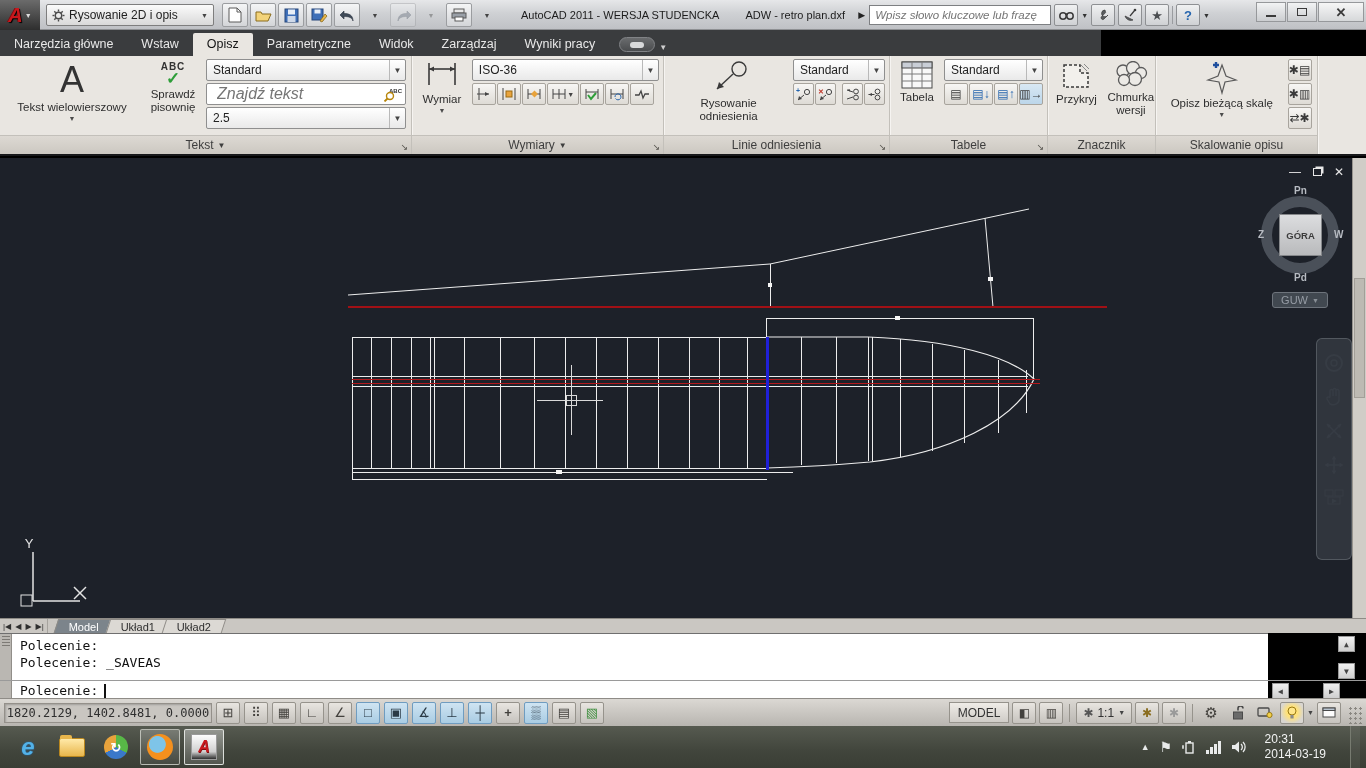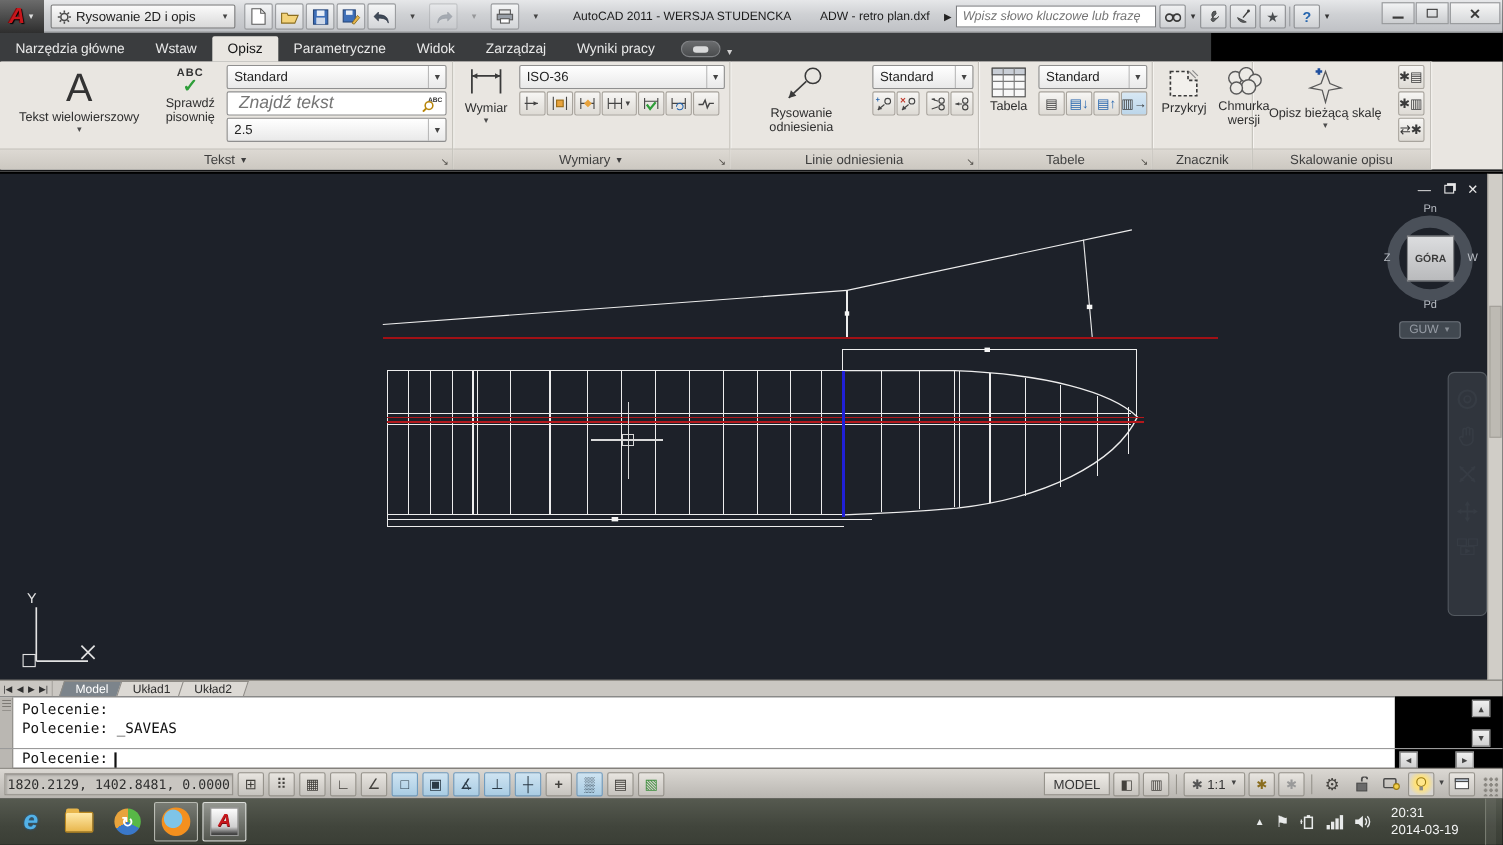--- a/index.html
+++ b/index.html
@@ -80,21 +80,21 @@
 
   
   #canvas { position:absolute; left:0; top:158px; width:1366px; height:460px; background:#1d2129; }
   #canvas svg.drawing { position:absolute; left:0; top:0; }
   #doc-controls { position:absolute; right:22px; top:8px; display:flex; gap:12px; align-items:center; }
   #doc-controls .g { color:#e8e8e8; font-size:12px; line-height:12px; }
   #doc-restore { width:9px; height:8px; border:1.5px solid #e8e8e8; box-shadow:2px -2px 0 -0.5px #e8e8e8; }
   #viewcube { position:absolute; left:1258px; top:30px; width:86px; height:130px; }
   #vc-ring { position:absolute; left:3px; top:8px; width:78px; height:78px; border-radius:50%;
     border:11px solid rgba(90,96,105,.75); }
-  .vc-label { position:absolute; color:#b8bcc3; font-size:10px; font-weight:normal; }
+  .vc-label { position:absolute; color:#b8bcc3; font-size:10px; font-weight:bold; }
   #vc-face { position:absolute; left:21px; top:26px; width:43px; height:42px;
     background:linear-gradient(#dcdddf,#b9babc); border:1px solid #85878a;
     display:flex; align-items:center; justify-content:center; font-size:9.5px; font-weight:bold; color:#3c3c3c; }
   #vc-ucs { position:absolute; left:14px; top:104px; width:56px; height:16px; border-radius:3px;
     background:rgba(70,76,84,.9); border:1px solid #6d737b; color:#969ca5; font-size:11px;
     display:flex; align-items:center; justify-content:center; gap:4px; }
   #navbar { position:absolute; left:1316px; top:180px; width:36px; height:222px;
     background:rgba(120,126,134,.22); border:1px solid rgba(150,156,163,.35); border-radius:6px;
     display:flex; flex-direction:column; align-items:center; padding:14px 0 8px; gap:14px; }
   #navbar .nav-ic { opacity:.5; }
@@ -526,21 +526,21 @@
             </div>
         </div>
       </div>
     </div>
     <div class="panel-footer">
       <span>Tabele</span>
       <span class="launcher">↘</span>
     </div>
   </div>
 
-  <div class="panel" style="width:91px">
+  <div class="panel" style="width:108px">
     <div class="panel-body">
       <div class="bigbtn" style="width:50px">
         <svg width="32" height="30" viewBox="0 0 32 30">
             <path d="M4,4 H20 V12 H28 V26 H4 Z" fill="#f2f0ec" stroke="#3a3a3a" stroke-width="1.5" stroke-dasharray="3,2"></path>
             <g stroke="#8a8a8a" stroke-width="1">
               <line x1="21" y1="4" x2="27" y2="10"></line>
               <line x1="24" y1="3" x2="29" y2="8"></line>
             </g>
           </svg>
         <span class="lbl">Przykryj</span>

